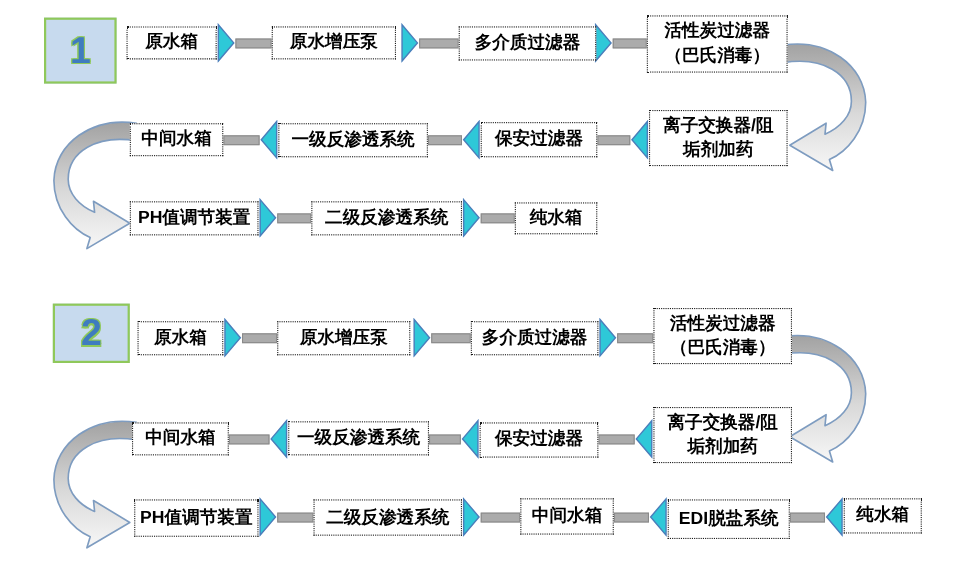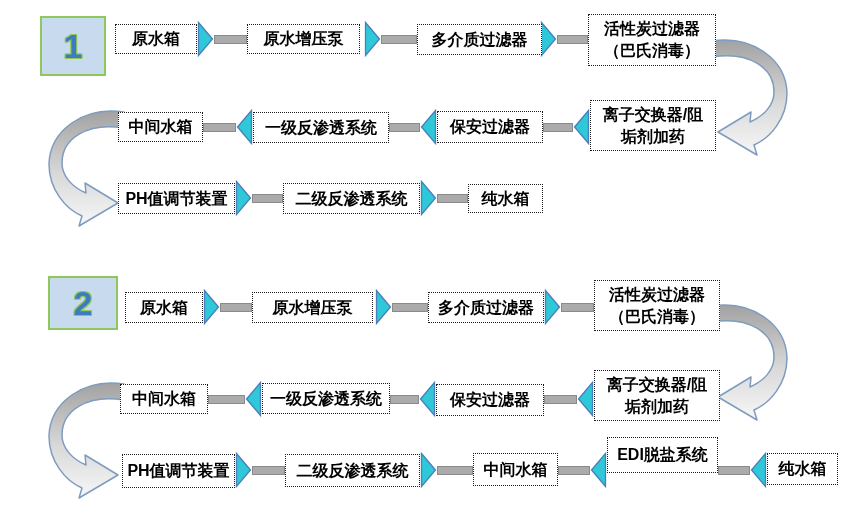--- a/index.html
+++ b/index.html
@@ -175,21 +175,21 @@
         <path d="M1.5,1.5 L15.5,18 L1.5,34.5 Z"></path>
       </svg>
     <div class="pipe" style="left:437px;top:466px;width:36px"></div>
 
     <div class="node" style="left:473px;top:453px;width:85px;height:33px">中间水箱</div>
     <div class="pipe" style="left:558px;top:466px;width:32px"></div>
     <svg class="tri" style="left:590px;top:452px" width="17" height="36" viewBox="0 0 17 36">
         <path d="M15.5,1.5 L1.5,18 L15.5,34.5 Z"></path>
       </svg>
 
-    <div class="node" style="left:607px;top:437px;width:111px;height:36px">EDI脱盐系统</div>
+    <div class="node" style="left:607px;top:454px;width:111px;height:36px">EDI脱盐系统</div>
     <div class="pipe" style="left:718px;top:466px;width:32px"></div>
     <svg class="tri" style="left:750px;top:452px" width="17" height="36" viewBox="0 0 17 36">
         <path d="M15.5,1.5 L1.5,18 L15.5,34.5 Z"></path>
       </svg>
 
     <div class="node" style="left:767px;top:453px;width:71px;height:32px">纯水箱</div>
   </section>
 
 </div>
 

